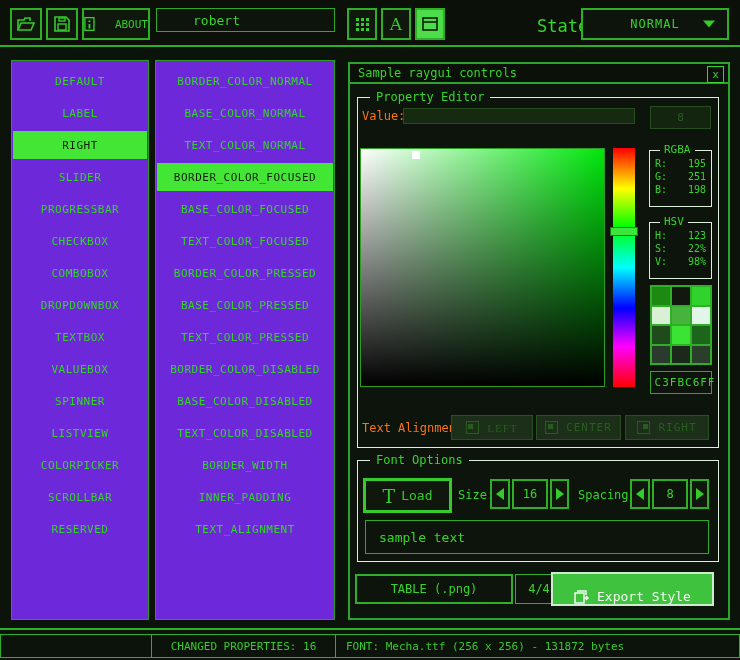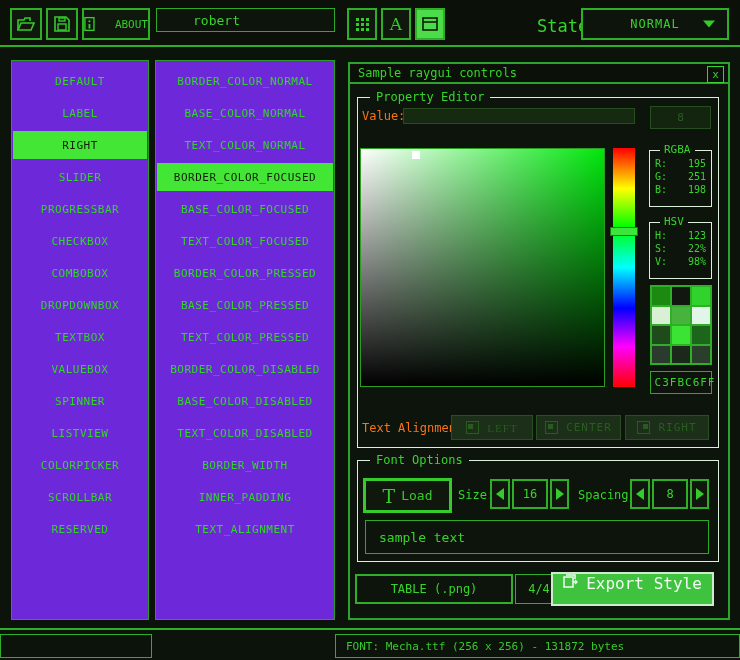--- a/index.html
+++ b/index.html
@@ -70,22 +70,22 @@
   .loadbtn{border:3px solid #35cb2b;font-size:13px;gap:6px;}
   .loadT{font-family:"DejaVu Serif",serif;font-size:19px;line-height:14px;}
   .arrowbtn{border:2px solid #2faf27;background:#10180d;display:flex;align-items:center;justify-content:center;cursor:pointer;}
   .arr-l{width:0;height:0;border-top:6px solid transparent;border-bottom:6px solid transparent;border-right:8px solid #35cb2b;}
   .arr-r{width:0;height:0;border-top:6px solid transparent;border-bottom:6px solid transparent;border-left:8px solid #35cb2b;}
   .valbox{border:2px solid #2faf27;background:#0d140b;display:flex;align-items:center;justify-content:center;
           color:#37d52c;font-size:12px;}
   .textbox{border:1px solid #2fa827;background:#0d140b;display:flex;align-items:center;padding:0 13px;
            color:#37d52c;font-size:13px;}
 
-  .exportbtn{background:#3fc33f;border:2px solid #cdeccd;color:#f2fbf2;display:flex;align-items:flex-start;
-             justify-content:center;gap:8px;font-size:16px;cursor:pointer;}
+  .exportbtn{background:#3fc33f;border:2px solid #cdeccd;color:#f2fbf2;display:flex;align-items:flex-end;
+             justify-content:center;gap:8px;font-size:13px;cursor:pointer;}
 
   
   .statusbox{border:1px solid #2faf27;background:#0c130a;display:flex;align-items:center;color:#35cb2b;}
   .divider{background:#2faf27;}
   .ic{display:block;}
 </style>
 </head>
 <body>
 
 <div class="app">
@@ -323,17 +323,20 @@
         <path d="M3 1 L12 1 L12 5" fill="none" stroke="#f2fbf2" stroke-width="1.5"></path>
         <path d="M10 8 L14 8 M12 6 L14 8 L12 10" fill="none" stroke="#f2fbf2" stroke-width="1.4"></path>
       </svg>
       <span>Export Style</span>
     </div>
   </div>
 
   <div class="abs divider" style="left:0;top:628px;width:740px;height:2px;"></div>
 
   <div class="abs statusbox" style="left:0;top:634px;width:152px;height:24px;"></div>
+  <div class="abs statusbox" style="left:151px;top:634px;width:185px;height:24px;justify-content:center;">
+    <span>CHANGED PROPERTIES: 16</span>
+  </div>
   <div class="abs statusbox" style="left:335px;top:634px;width:405px;height:24px;padding-left:10px;">
     <span>FONT: Mecha.ttf (256 x 256) - 131872 bytes</span>
   </div>
 
 </div>
 
 </body></html>

